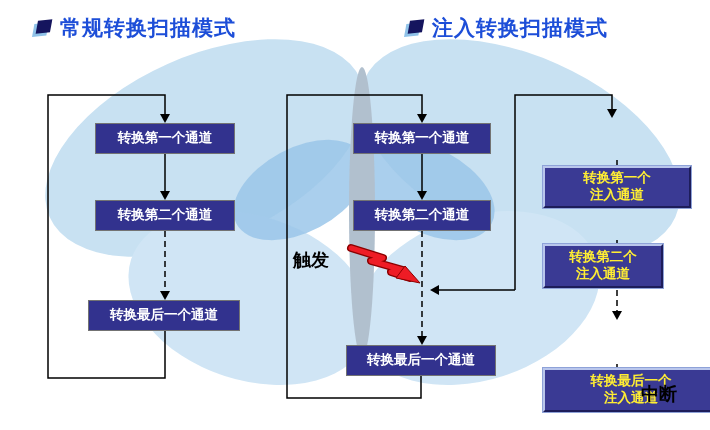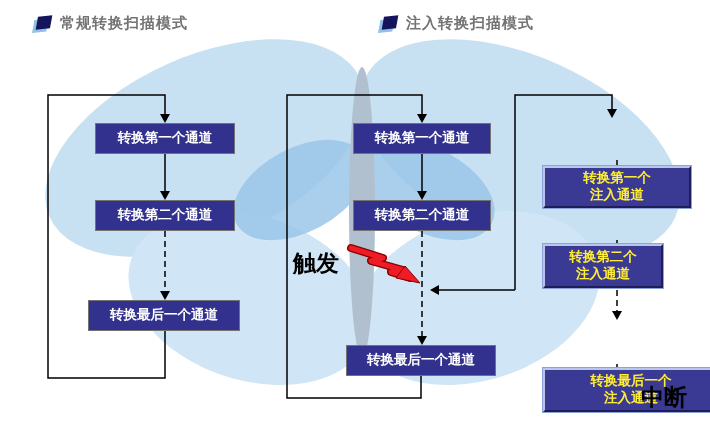--- a/index.html
+++ b/index.html
@@ -9,40 +9,40 @@
   }
   .stage svg{position:absolute;left:0;top:0;}
   .title{position:absolute;display:flex;align-items:center;gap:7px;z-index:3;}
   .title-icon{position:relative;width:19px;height:16px;flex:0 0 auto;}
   .title-icon::before{
     content:"";position:absolute;left:3px;top:0;width:14px;height:13px;
     background:#15155e;transform:skewX(-16deg) rotate(-6deg);
     box-shadow:-3px 3px 0 #8fc2e8;
   }
   .title-text{
-    font-family:"Liberation Serif",serif;font-weight:bold;font-size:15px;
-    color:#737373;letter-spacing:1px;white-space:nowrap;
+    font-family:"Liberation Serif",serif;font-weight:bold;font-size:21px;
+    color:#1d4ed8;letter-spacing:1px;white-space:nowrap;
   }
   .fbox{
     position:absolute;z-index:2;display:flex;align-items:center;justify-content:center;
     text-align:center;font-weight:bold;font-size:13.5px;line-height:1.25;
     white-space:pre-line;box-sizing:border-box;
   }
   .fbox.regular{
     background:#32328e;color:#ffffff;border:1px solid #737373;
   }
   .fbox.injected{
     background:#3a3a94;color:#ffee33;
     border:2px solid;border-color:#b9c6ec #1d1d5a #1d1d5a #b9c6ec;
     box-shadow:0 0 0 1px #8ea2d8;
     margin-top:48px;
   }
   .lbl{
     position:absolute;z-index:3;font-family:"Liberation Serif",serif;
-    font-weight:bold;font-size:23px;color:#000;white-space:nowrap;
+    font-weight:bold;font-size:18px;color:#000;white-space:nowrap;
   }
 </style>
 </head>
 <body>
 
 <div class="stage">
 
   <svg width="710" height="430" viewBox="0 0 710 430">
 
     <g opacity="0.9">
@@ -90,21 +90,21 @@
       <path d="M351 248 L383 258 L371 261 L403 270 L391 272 L410 278" stroke="#8b0000" stroke-width="8" fill="none" stroke-linejoin="round" stroke-linecap="round"></path>
       <path d="M351 248 L383 258 L371 261 L403 270 L391 272 L410 278" stroke="#ee1c25" stroke-width="5" fill="none" stroke-linejoin="round" stroke-linecap="round"></path>
       <polygon points="420,283 396,278 405,266" fill="#ee1c25" stroke="#8b0000" stroke-width="1"></polygon>
     </g>
   </svg>
 
   <div class="title" style="left:34px;top:14px;">
     <span class="title-icon"></span>
     <span class="title-text">常规转换扫描模式</span>
   </div>
-  <div class="title" style="left:380px;top:14px;">
+  <div class="title" style="left:406px;top:14px;">
     <span class="title-icon"></span>
     <span class="title-text">注入转换扫描模式</span>
   </div>
 
   <div class="fbox regular" style="left:95px;top:123px;width:140px;height:31px;">转换第一个通道</div>
   <div class="fbox regular" style="left:95px;top:200px;width:140px;height:31px;">转换第二个通道</div>
   <div class="fbox regular" style="left:88px;top:300px;width:152px;height:31px;">转换最后一个通道</div>
 
   <div class="fbox regular" style="left:353px;top:123px;width:138px;height:31px;">转换第一个通道</div>
   <div class="fbox regular" style="left:353px;top:200px;width:138px;height:31px;">转换第二个通道</div>

